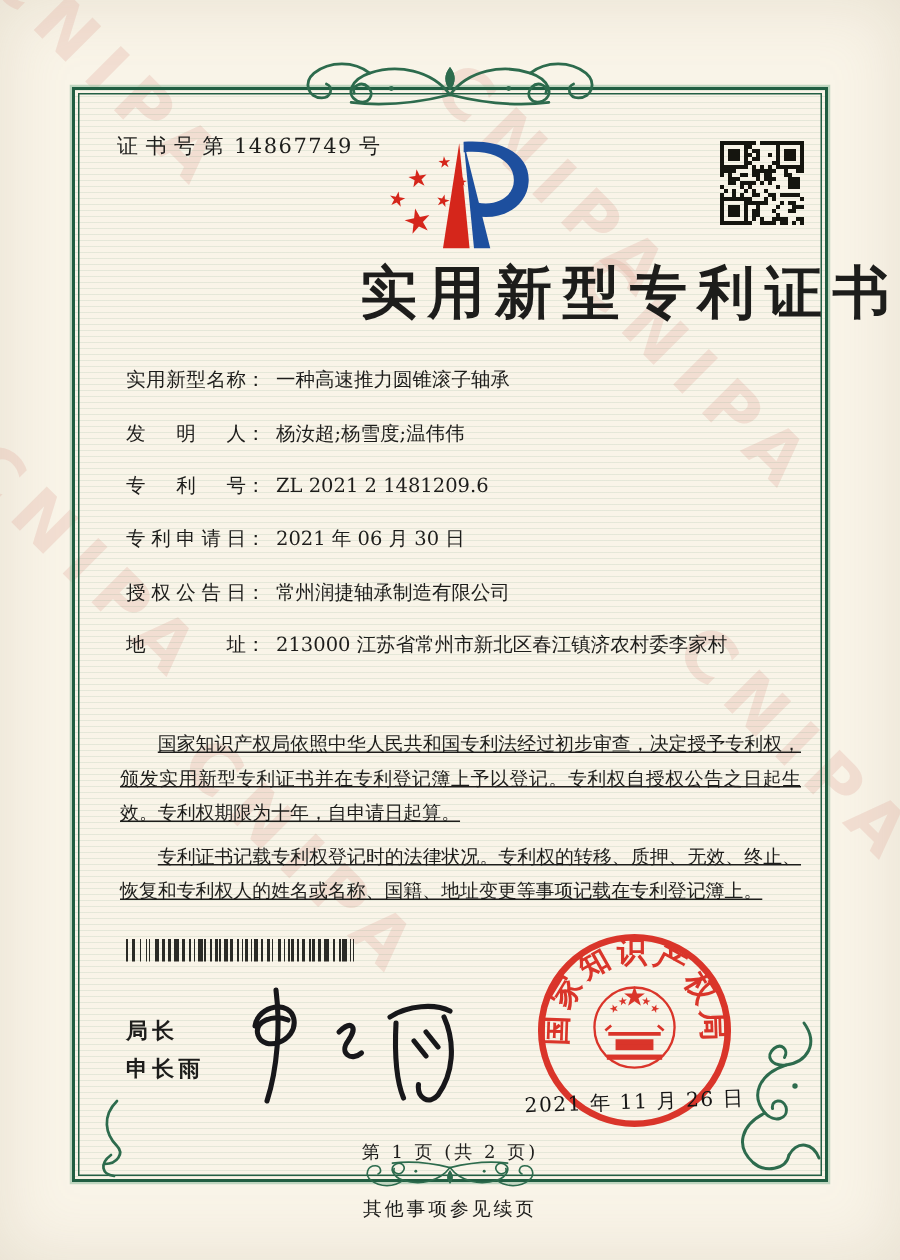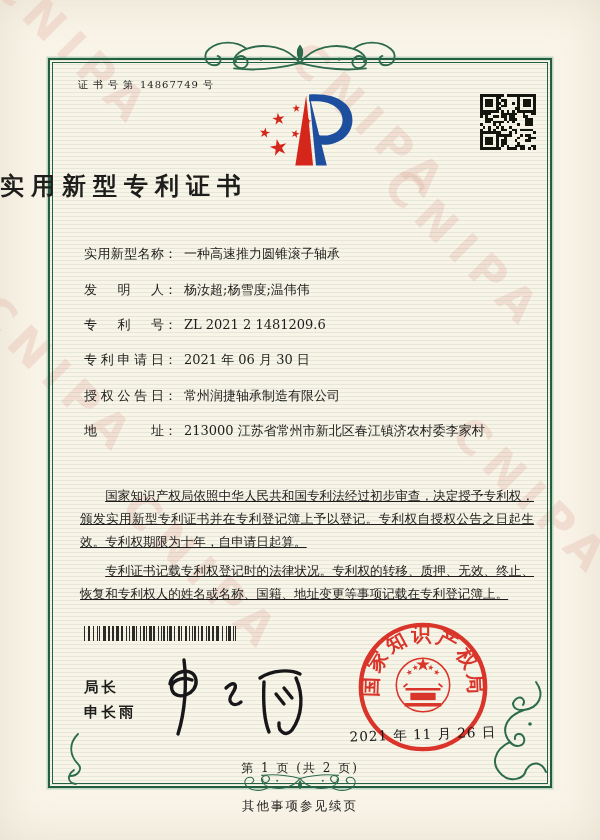--- a/index.html
+++ b/index.html
@@ -14,26 +14,26 @@
       color:rgba(226,173,160,.30);letter-spacing:10px;transform:rotate(45deg);white-space:nowrap;}
   
   .frame{position:absolute;left:48px;top:58px;right:48px;bottom:52px;z-index:1;
     border:2.5px solid #215e42;
     box-shadow:0 0 0 1.5px rgba(154,193,165,.6);
     background:repeating-linear-gradient(180deg, rgba(126,168,138,.17) 0 1px, transparent 1px 4px);}
   .frame::before{content:"";position:absolute;inset:2px;border:1px solid #235f44;}
   .abs{position:absolute;z-index:3;}
   .deco{position:absolute;z-index:2;}
   
-  .certno{left:78px;top:78px;font-size:10px;}
+  .certno{left:78px;top:89px;font-size:14px;}
   .certno .sp{letter-spacing:5px;}
   .certno .num{margin-left:2px;letter-spacing:1px;}
   .certno .suf{margin-left:4px;}
   
-  .title{left:0;right:0;top:170px;text-align:left;font-size:24px;font-weight:700;letter-spacing:7px;}
+  .title{left:0;right:0;top:170px;text-align:right;font-size:38px;font-weight:700;letter-spacing:7px;}
   
   .row{left:84px;right:58px;font-size:13px;line-height:20px;white-space:nowrap;}
   .lbl{display:inline-block;width:80px;text-align:justify;text-align-last:justify;vertical-align:top;}
   .val{margin-left:7px;}
   .pair2{margin-left:42px;}
   .pair2 .lbl{width:66px;}
   
   .bodytext{left:80px;right:66px;top:484px;font-size:12.6px;line-height:1.84;text-align:justify;text-decoration:underline;}
   .bodytext p{margin:0;text-indent:2em;}
   .bodytext p + p{margin-top:5px;}

